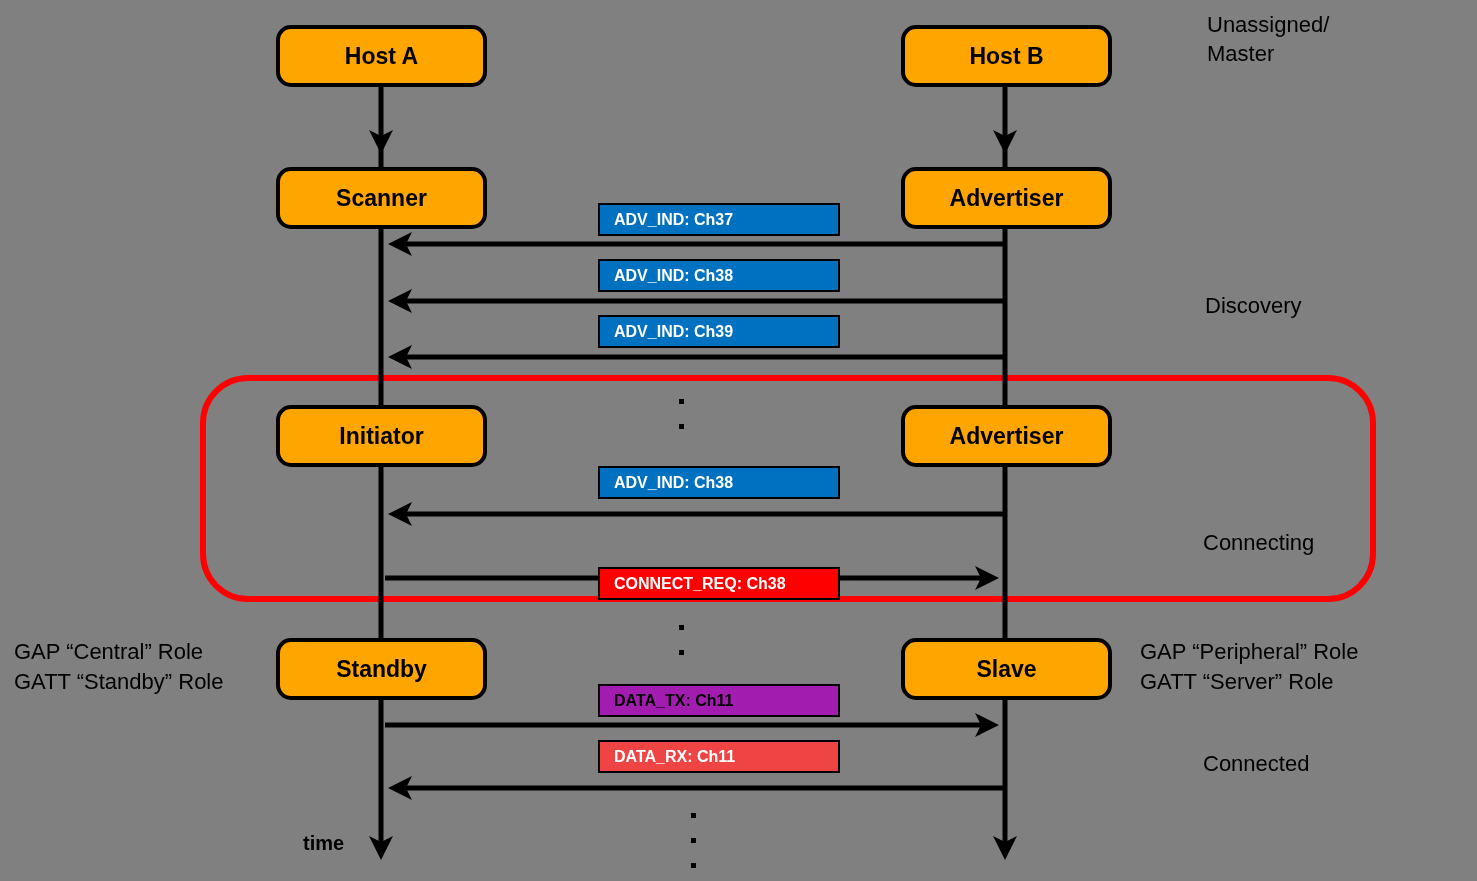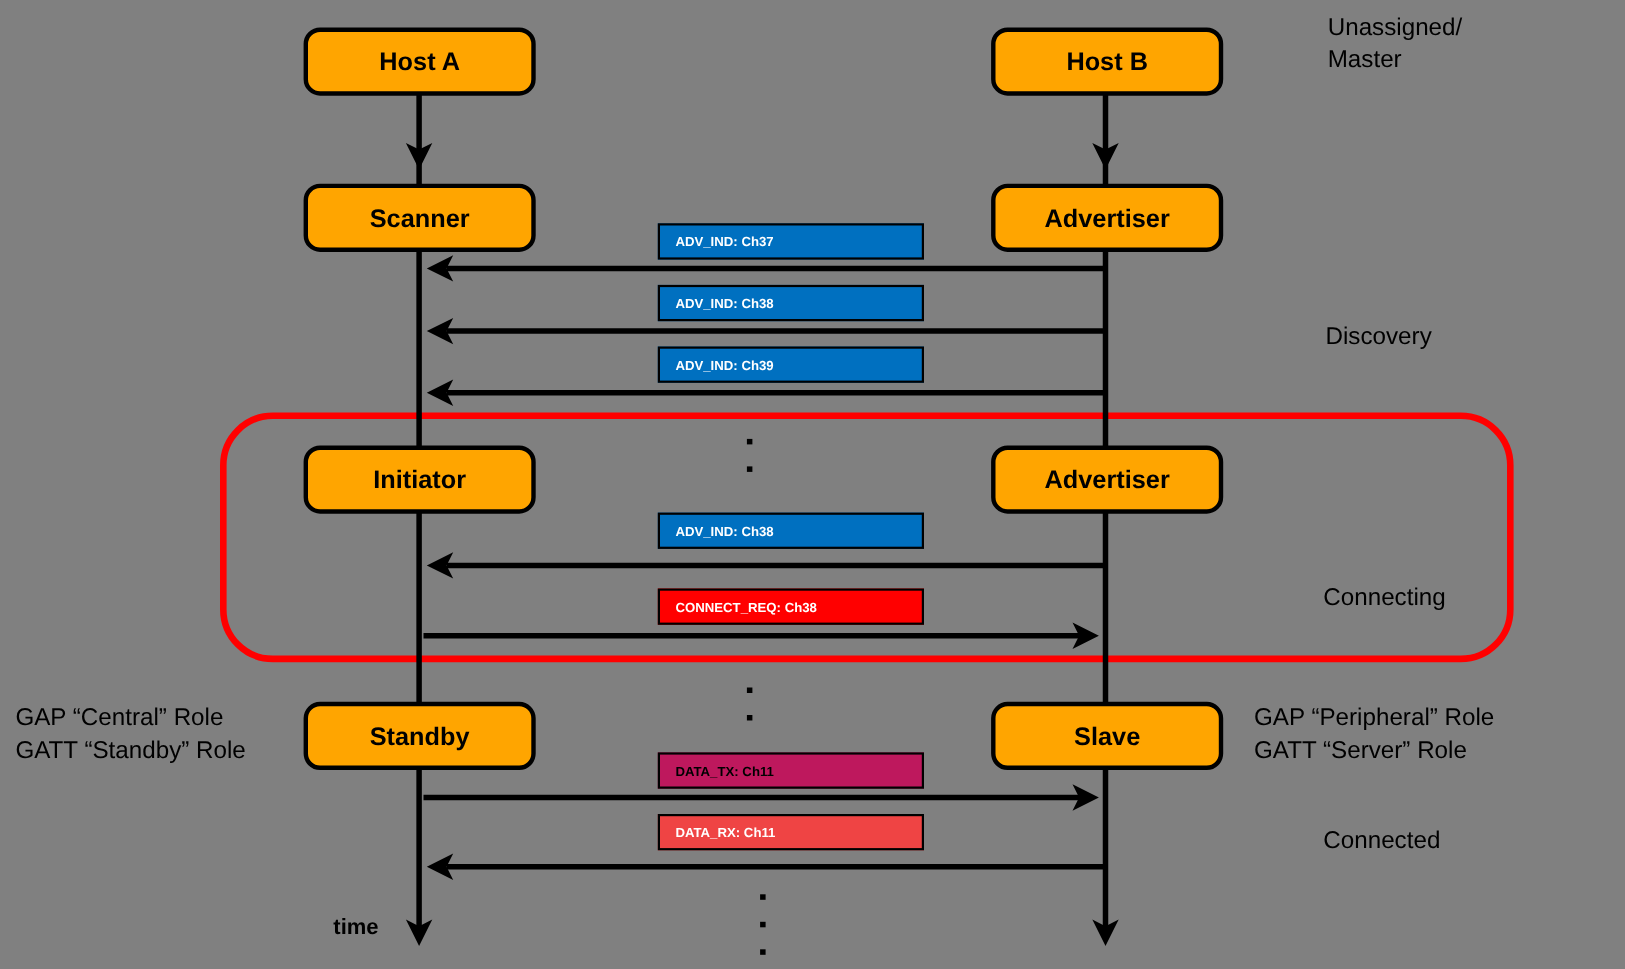--- a/index.html
+++ b/index.html
@@ -21,25 +21,25 @@
   .role-box {
     position:absolute; width:211px; height:62px; box-sizing:border-box;
     background:#FFA500; border:4px solid #000; border-radius:15px;
     display:flex; align-items:center; justify-content:center;
     font-size:23px; font-weight:bold; color:#000;margin-top:11px;
   }
   
   .msg {
     position:absolute; left:598px; width:242px; height:33px; box-sizing:border-box;
     border:2px solid #000; display:flex; align-items:center; padding-left:14px;
-    font-size:12px; font-weight:bold; color:#fff;
+    font-size:16px; font-weight:bold; color:#fff;
   }
   .msg.adv   { background:#0070C0; }
-  .msg.conn  { background:#FF0000; }
-  .msg.tx    { background:#be185d; color:#000; }
+  .msg.conn  { background:#FF0000;margin-top:32px; }
+  .msg.tx    { background:#a21caf; color:#000; }
   .msg.rx    { background:#ef4444; }
   
   .phase-label, .annot {
     position:absolute; font-size:22px; font-weight:normal; color:#000;
     white-space:nowrap; line-height:29px;
   }
   .time-label { position:absolute; left:303px; top:832px; font-size:20px; font-weight:bold; color:#000; }
   .dot { position:absolute; width:5px; height:5px; background:#000; }
 </style>
 </head>

